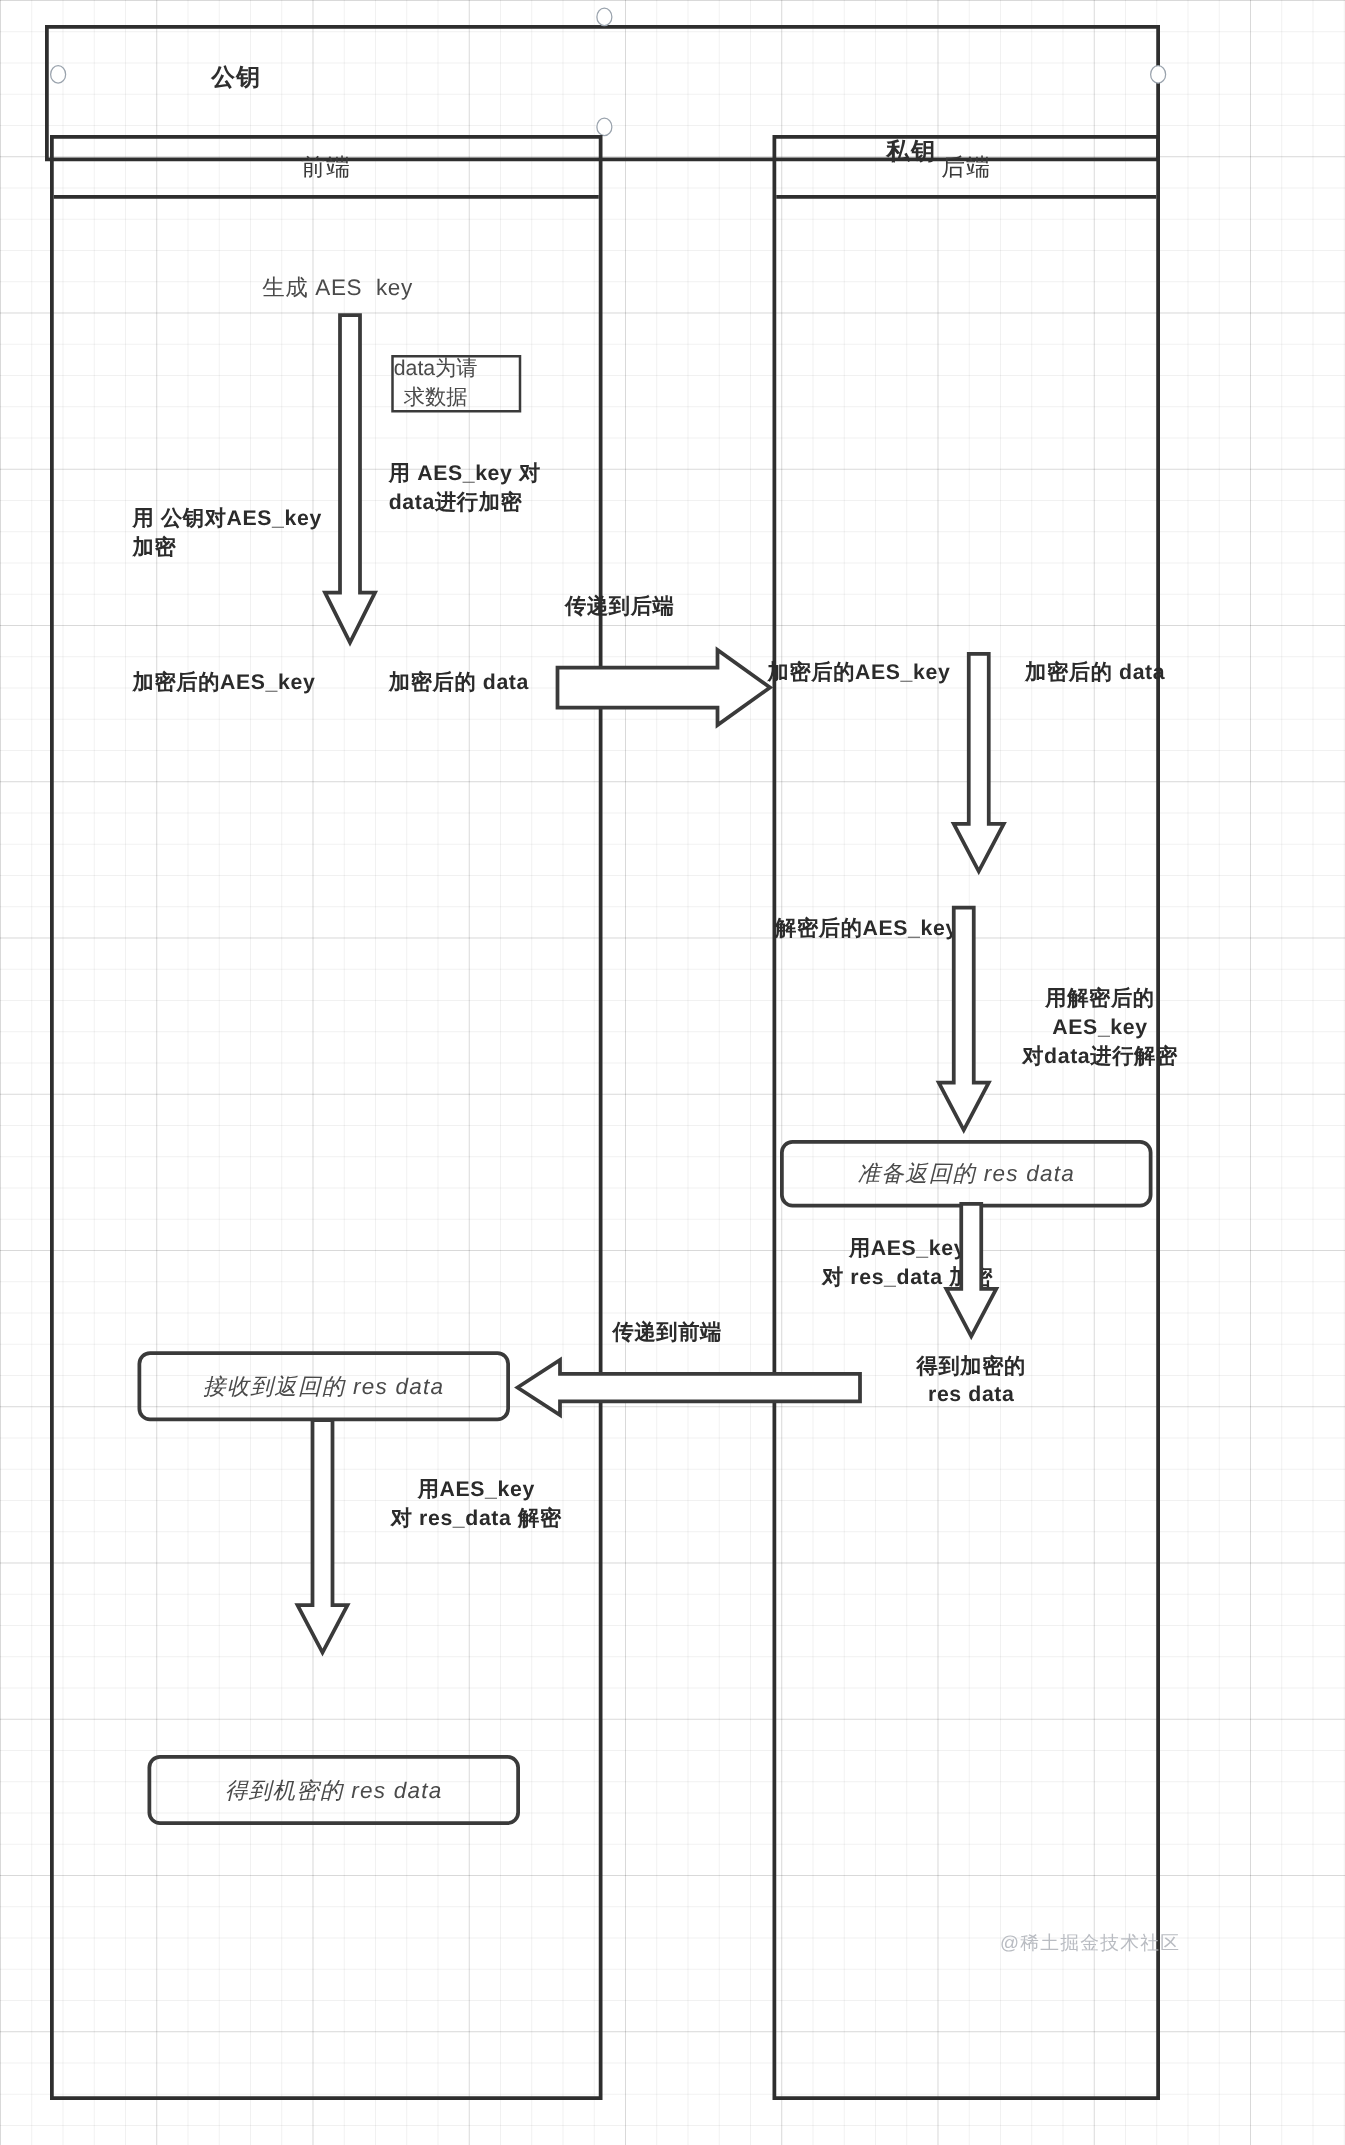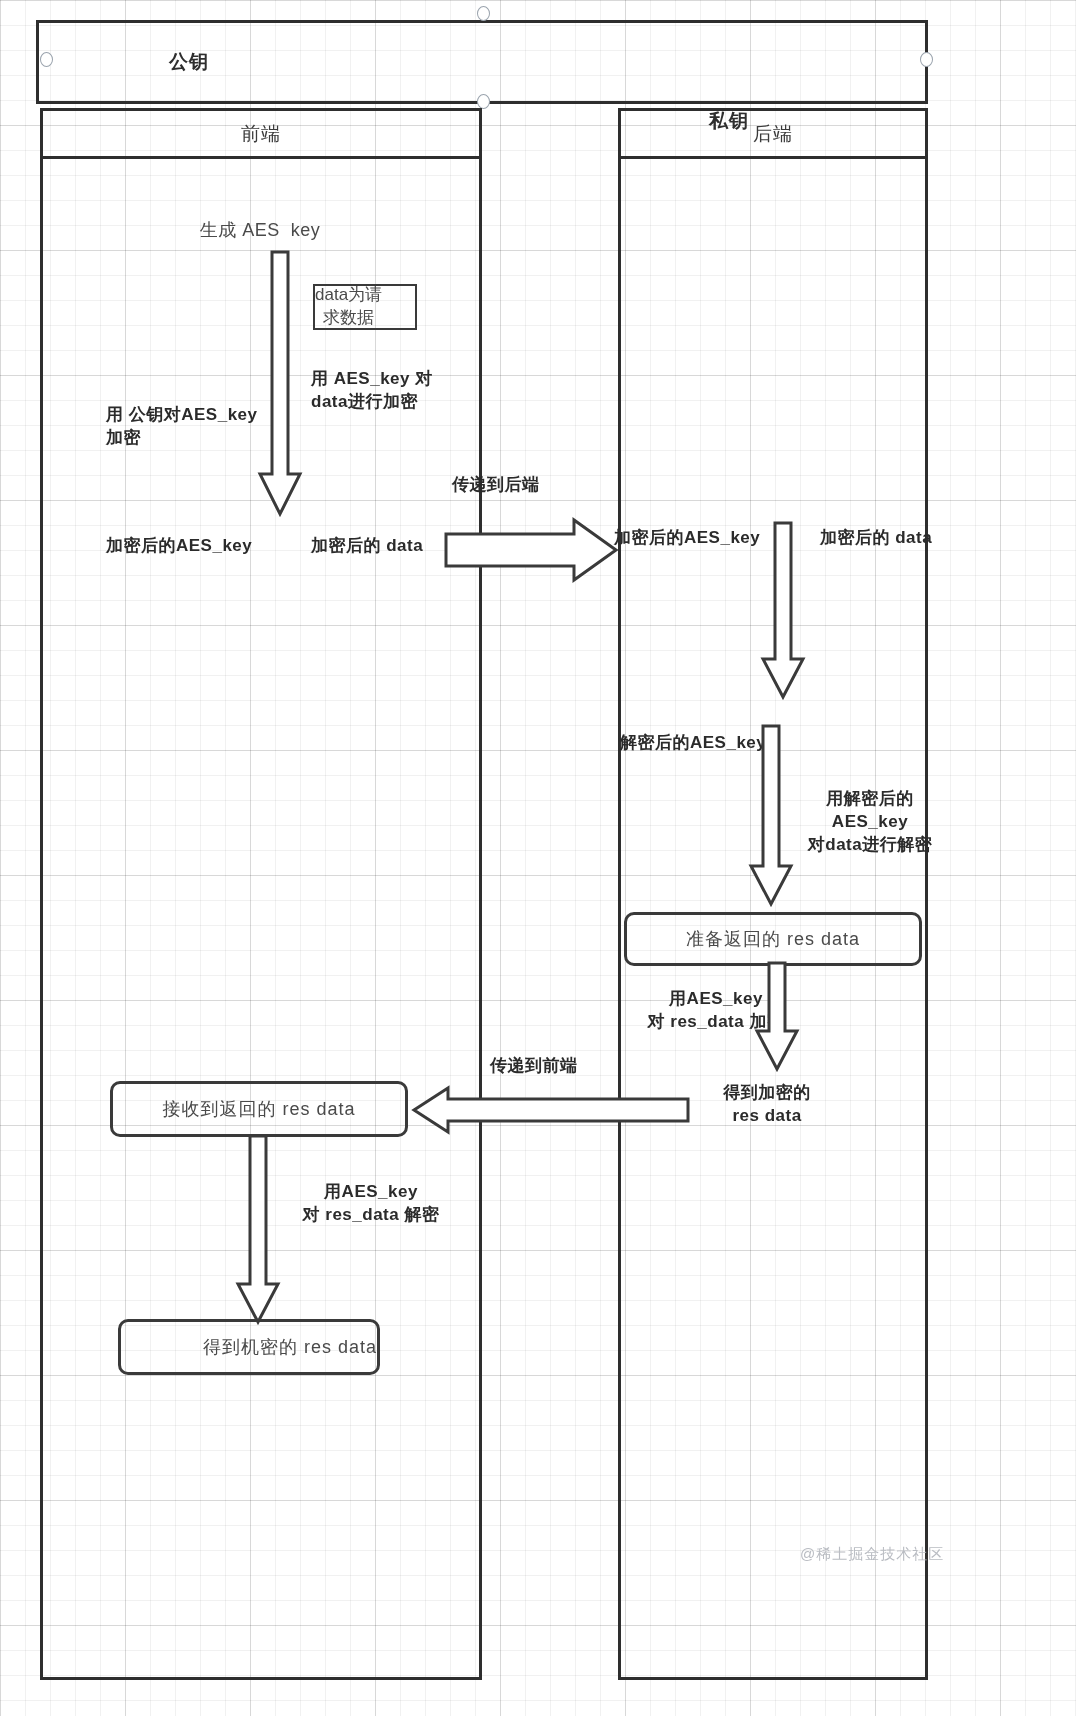--- a/index.html
+++ b/index.html
@@ -72,20 +72,21 @@
     border: 3px solid #3a3a3a;
     border-radius: 10px;
     box-sizing: border-box;
     display: flex;
     align-items: center;
     justify-content: center;
     font-size: 18px;
     color: #4a4a4a;
     letter-spacing: 1px;
     background: transparent;
+    font-style: italic;
   }
   .sqbox {
     position: absolute;
     border: 2.5px solid #3a3a3a;
     box-sizing: border-box;
     display: flex;
     align-items: center;
     justify-content: flex-start;
     text-align: center;
     font-size: 17px;
@@ -96,38 +97,38 @@
 
   .txt {
     position: absolute;
     font-size: 17px;
     color: #3c3c3c;
     letter-spacing: 0.5px;
     white-space: pre;
     line-height: 1.35;
   }
   .txt.bold { font-weight: bold; color: #2b2b2b; }
-  .txt.center { text-align: center; }
+  .txt.center { text-align: center; padding-left: 10px; }
 
   .arrow { position: absolute; }
   .arrow svg { display: block; overflow: visible; }
 
   .watermark {
     position: absolute;
     font-size: 15px;
     color: #b9bcc2;
     letter-spacing: 1px;
   }
 </style>
 </head>
 <body>
 
 <div id="canvas">
 
-  <div class="keybox" style="left:36px; top:20px; width:892px; height:84px;">
+  <div class="keybox" style="left:36px; top:20px; width:892px; height:109px;">
     <span class="lbl" style="left:130px; top:26px;">公钥</span>
     <span class="lbl" style="left:670px; top:42px;margin-top:43px;">私钥</span>
   </div>
   <div class="handle" style="left:477px; top:6px;"></div>
   <div class="handle" style="left:40px; top:52px;"></div>
   <div class="handle" style="left:920px; top:52px;"></div>
   <div class="handle" style="left:477px; top:94px;"></div>
 
   <div class="lane" style="left:618px; top:108px; width:310px; height:1572px;">
     <div class="lane-header" style="height:48px;">
@@ -225,19 +226,19 @@
 
   <div class="arrow" style="left:232px; top:1136px;">
     <svg width="52" height="190" viewBox="0 0 52 190">
       <polygon points="18,0 34,0 34,148 46,148 26,186 6,148 18,148" fill="#ffffff" stroke="#3a3a3a" stroke-width="3" stroke-linejoin="miter"></polygon>
     </svg>
   </div>
 
   <div class="txt bold center" style="left: 286px; top: 1181px; width: 170px; white-space: pre-line;">用AES_key
 对 res_data 解密</div>
 
-  <div class="rbox" style="left:118px; top:1319px; width:262px; height:56px;justify-content:flex-end;">
+  <div class="rbox" style="left:118px; top:1404px; width:298px; height:56px;">
     <span>得到机密的 res data</span>
   </div>
 
   <div class="watermark" style="left:800px; top:1545px;">@稀土掘金技术社区</div>
 
 </div>
 
 </body></html>

